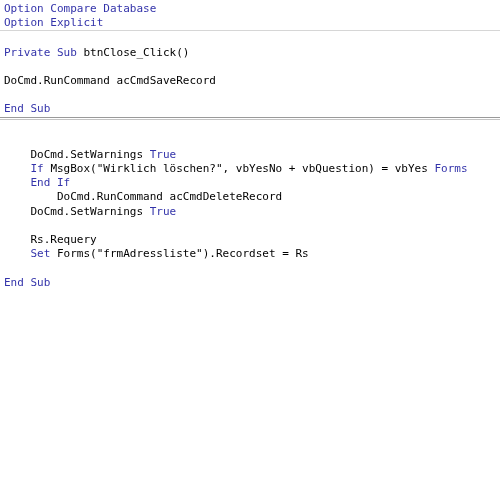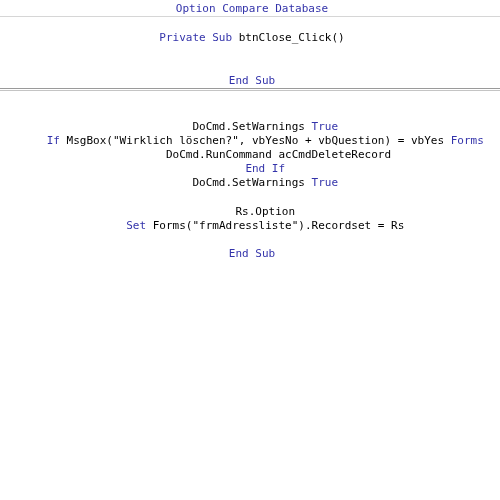--- a/index.html
+++ b/index.html
@@ -14,21 +14,20 @@
     font-family: "DejaVu Sans Mono", "Liberation Mono", monospace;
   }
   .editor {
     width: 500px;
     height: 500px;
     background: #ffffff;
     position: relative;
   }
   .section {
     padding: 0;
-    text-align: center;
   }
   .code-line {
     font-family: "DejaVu Sans Mono", "Liberation Mono", monospace;
     font-size: 11px;
     line-height: 14.2px;
     height: 14.2px;
     white-space: pre;
     color: #000000;
     padding-left: 4px;
     letter-spacing: 0px;
@@ -78,51 +77,53 @@
 </head>
 <body>
 
 <div class="editor">
 
   <div class="spacer-top"></div>
 
   <div class="section">
     <div>
         <div class="code-line"><span class="tok-kw">Option Compare Database</span></div>
+        <div class="code-line"><span class="tok-kw">Option Explicit</span></div>
       </div>
   </div>
 
   <div class="sep-light"></div>
 
   <div class="section">
     <div>
         <div class="code-line blank">&nbsp;</div>
         <div class="code-line"><span class="tok-kw">Private Sub </span><span class="tok-plain">btnClose_Click()</span></div>
         <div class="code-line blank">&nbsp;</div>
+        <div class="code-line"><span class="tok-plain">DoCmd.RunCommand acCmdSaveRecord</span></div>
         <div class="code-line blank">&nbsp;</div>
         <div class="code-line"><span class="tok-kw">End Sub</span></div>
       </div>
   </div>
 
   <div class="sep-double">
     <div class="rule-a"></div>
     <div class="rule-gap"></div>
     <div class="rule-b"></div>
   </div>
 
   <div class="section">
     <div>
         <div class="code-line blank">&nbsp;</div>
         <div class="code-line blank">&nbsp;</div>
         <div class="code-line"><span class="tok-plain">    DoCmd.SetWarnings </span><span class="tok-kw">True</span></div>
         <div class="code-line"><span class="tok-plain">    </span><span class="tok-kw">If </span><span class="tok-plain">MsgBox("Wirklich löschen?", vbYesNo + vbQuestion) = vbYes </span><span class="tok-kw">Forms</span></div>
+        <div class="code-line"><span class="tok-plain">    </span><span class="tok-kw">End If</span></div>
         <div class="code-line"><span class="tok-plain">        DoCmd.RunCommand acCmdDeleteRecord</span></div>
-        <div class="code-line"><span class="tok-plain">    </span><span class="tok-kw">End If</span></div>
         <div class="code-line"><span class="tok-plain">    DoCmd.SetWarnings </span><span class="tok-kw">True</span></div>
         <div class="code-line blank">&nbsp;</div>
-        <div class="code-line"><span class="tok-plain">    Rs.Option</span></div>
+        <div class="code-line"><span class="tok-plain">    Rs.Requery</span></div>
         <div class="code-line"><span class="tok-plain">    </span><span class="tok-kw">Set </span><span class="tok-plain">Forms("frmAdressliste").Recordset = Rs</span></div>
         <div class="code-line blank">&nbsp;</div>
         <div class="code-line"><span class="tok-kw">End Sub</span></div>
       </div>
   </div>
 
 </div>
 
 </body></html>

